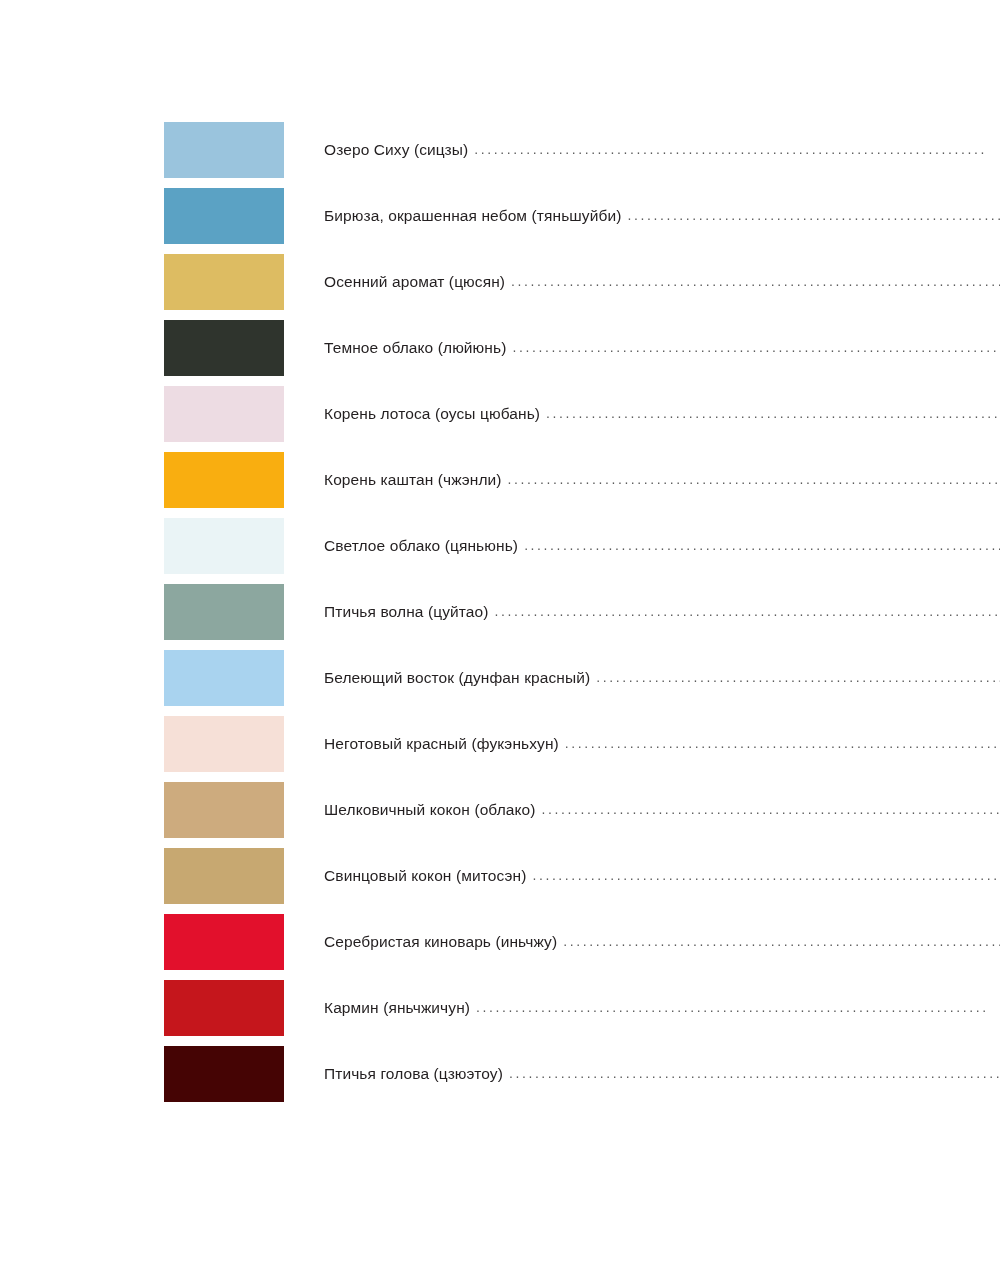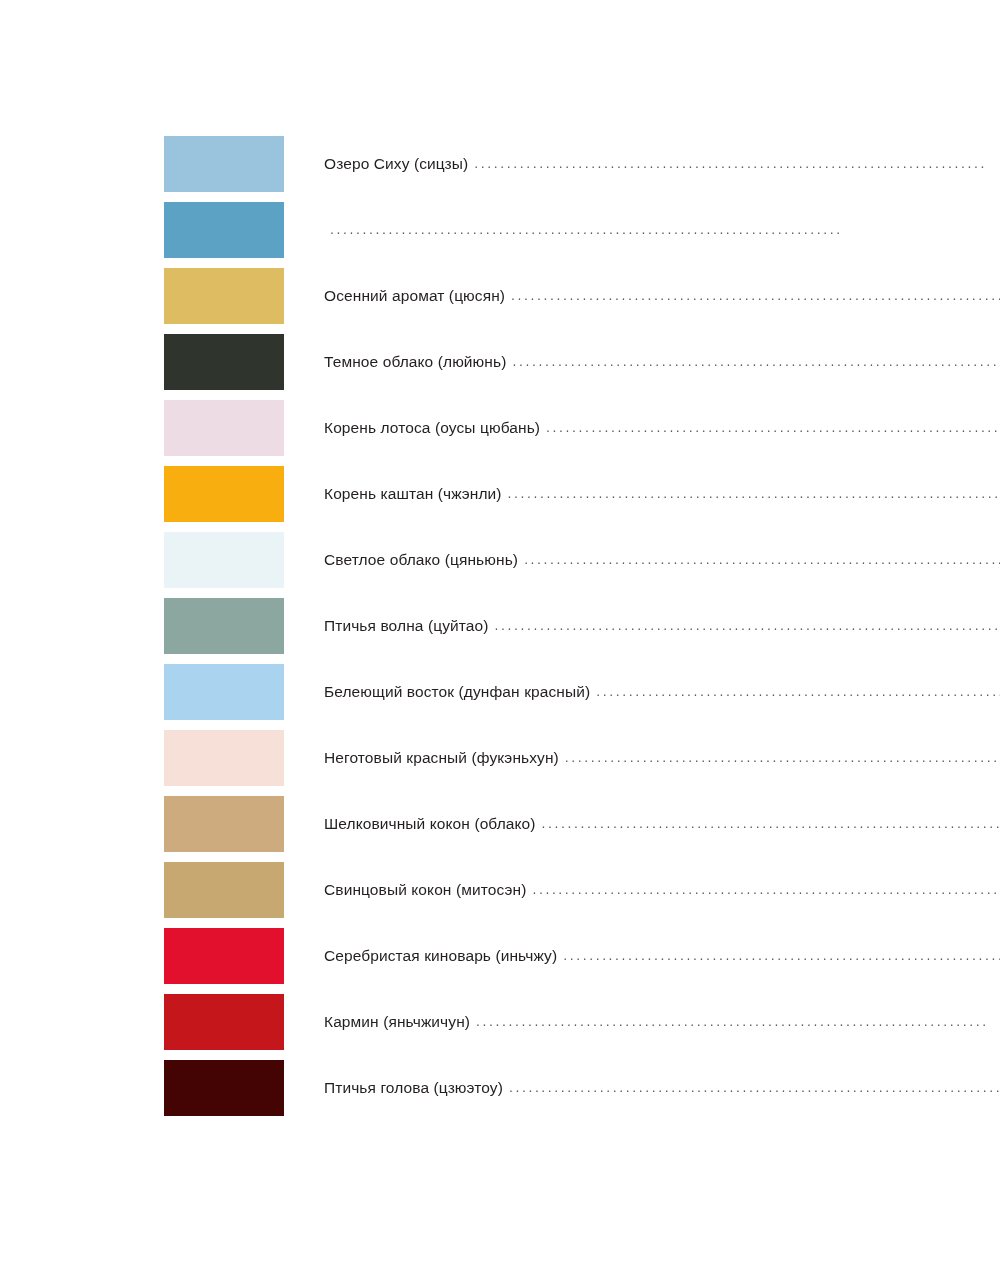--- a/index.html
+++ b/index.html
@@ -11,21 +11,21 @@
     width: 1000px;
     height: 1268px;
     font-family: "Liberation Sans", sans-serif;
     color: #231f20;
     position: relative;
     overflow: hidden;
   }
   .toc {
     position: absolute;
     left: 164px;
-    top: 136px;
+    top: 122px;
     width: 660px;
   }
   .toc-row {
     display: flex;
     align-items: center;
     height: 56px;
     margin-bottom: 10px;
   }
   .swatch {
     width: 120px;
@@ -69,20 +69,21 @@
       <div class="swatch" style="background: rgb(154, 196, 221);"></div>
       <div class="entry">
         <span class="entry-title">Озеро Сиху (сицзы)</span>
         <span class="leader">...............................................................................</span>
         <span class="page-num">196</span>
       </div>
     </div>
     <div class="toc-row">
       <div class="swatch" style="background: rgb(91, 162, 196);"></div>
       <div class="entry">
+        <span class="entry-title">Бирюза, окрашенная небом (тяньшуйби)</span>
         <span class="leader">...............................................................................</span>
       </div>
     </div>
     <div class="toc-row">
       <div class="swatch" style="background: rgb(221, 188, 98);"></div>
       <div class="entry">
         <span class="entry-title">Осенний аромат (цюсян)</span>
         <span class="leader">...............................................................................</span>
       </div>
     </div>

